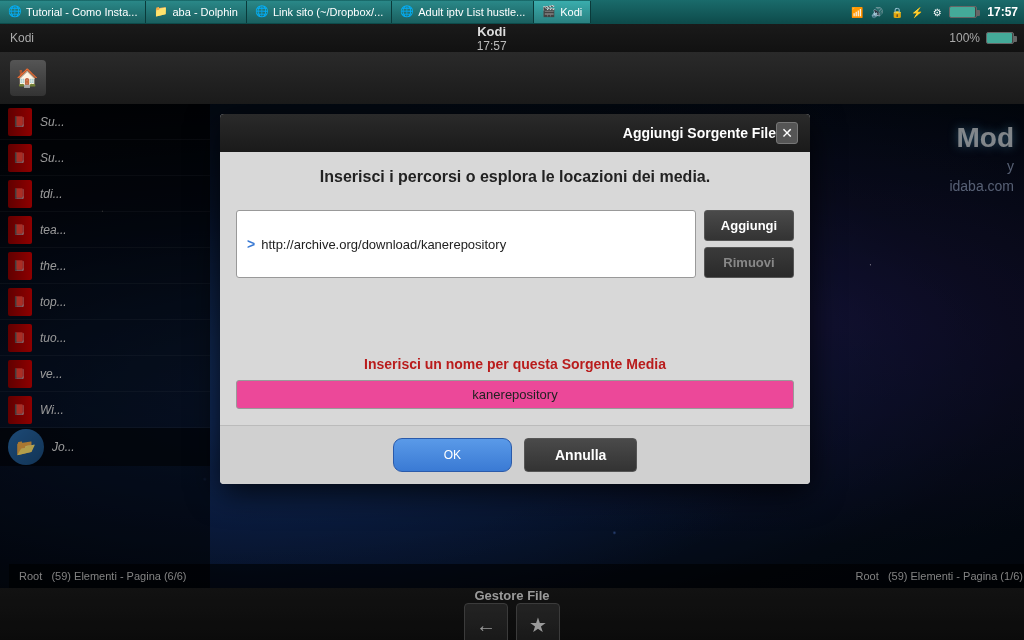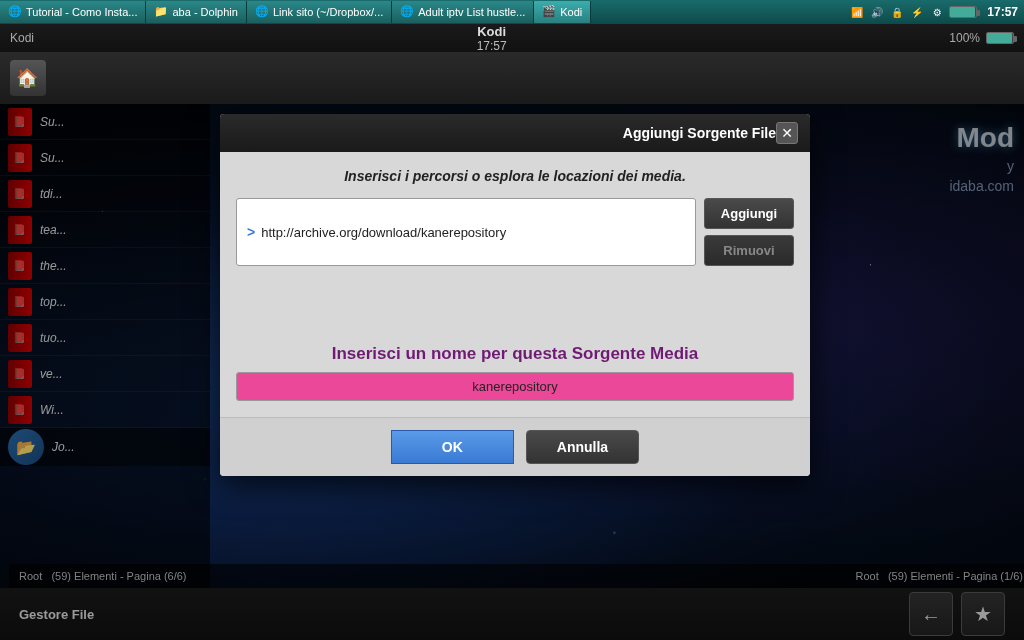--- a/index.html
+++ b/index.html
@@ -272,21 +272,22 @@
       position: absolute;
       bottom: 0;
       left: 0;
       width: 1024px;
       height: 52px;
       background: linear-gradient(to bottom, #1a1a1a, #111);
       z-index: 10;
       display: flex;
       align-items: center;
       justify-content: space-between;
-      padding: 0 19px;
+      padding: 0 26px;
+      flex-direction: column;
     }
     .bottom-left {
       display: flex;
       flex-direction: column;
     }
     .bottom-title {
       font-size: 13px;
       color: #ddd;
       font-weight: bold;
     }
@@ -354,25 +355,24 @@
       font-size: 14px;
       color: #fff;
       cursor: pointer;
     }
     .dialog-body {
       background: #d8d8d8;
       padding: 16px;
     }
     .dialog-instruction {
       text-align: center;
-      font-size: 14px;
+      font-size: 16px;
       color: #222;
       font-weight: bold;
-      margin-bottom: 14px;
-      font-style: italic;
+      margin-bottom: 24px;
     }
     .dialog-url-row {
       display: flex;
       align-items: stretch;
       gap: 8px;
       margin-bottom: 10px;
     }
     .dialog-url-box {
       flex: 1;
       background: #fff;
@@ -413,22 +413,22 @@
       cursor: default;
     }
     .dialog-spacer {
       height: 60px;
     }
     .dialog-name-section {
       text-align: center;
       margin-top: 8px;
     }
     .dialog-name-label {
-      font-size: 17px;
-      color: #701a75;
+      font-size: 14px;
+      color: #b91c1c;
       font-weight: bold;
       margin-bottom: 8px;
     }
     .dialog-name-input {
       width: 100%;
       background: #ec4899;
       border: 1px solid #999;
       border-radius: 3px;
       padding: 6px 10px;
       font-size: 13px;
@@ -438,26 +438,26 @@
     .dialog-footer {
       background: #d0d0d0;
       padding: 12px 16px;
       display: flex;
       justify-content: center;
       gap: 12px;
       border-top: 1px solid #bbb;
     }
     .dialog-ok-btn {
       padding: 8px 50px;
-      font-size: 14px;
-      font-weight: bold;
+      font-size: 12px;
+      font-weight: normal;
       background: linear-gradient(to bottom, #5a9ae8, #3a7ad4);
       color: #fff;
       border: 1px solid #2a5aaa;
-      border-radius: 0;
+      border-radius: 9px;
       cursor: pointer;
     }
     .dialog-cancel-btn {
       padding: 8px 30px;
       font-size: 14px;
       font-weight: bold;
       background: linear-gradient(to bottom, #4a4a4a, #333);
       color: #fff;
       border: 1px solid #555;
       border-radius: 4px;

